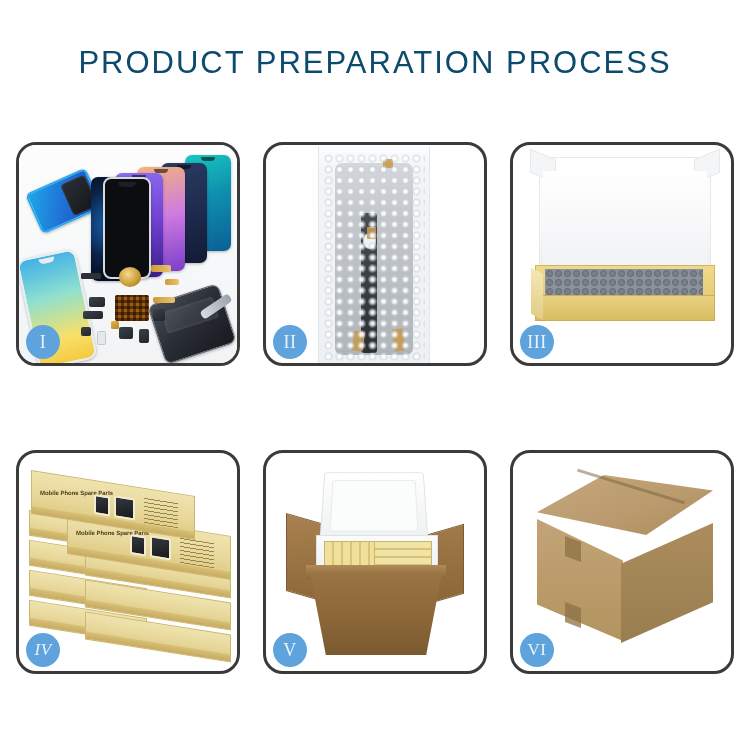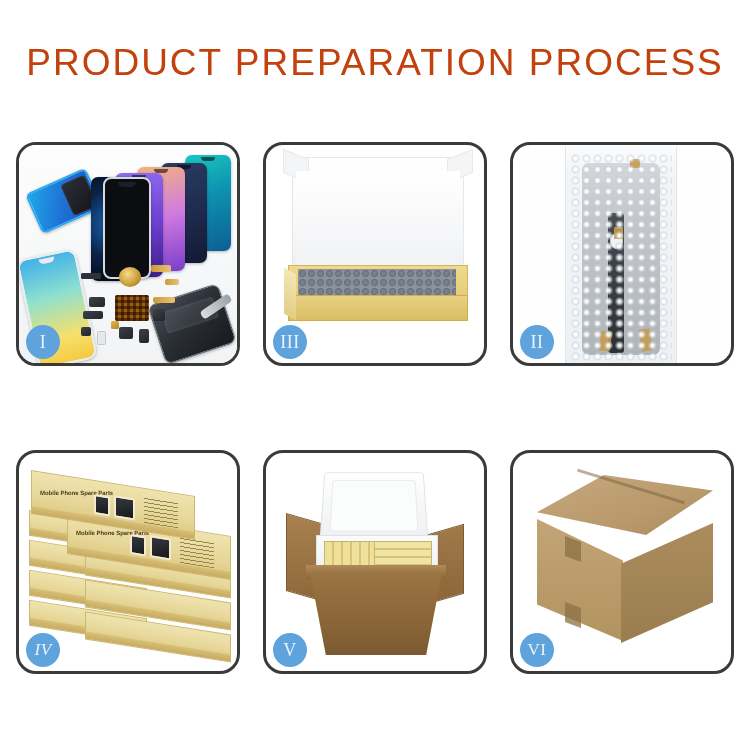--- a/index.html
+++ b/index.html
@@ -22,24 +22,24 @@
   
   .header {
     position: absolute;
     top: 0; left: 0;
     width: 750px;
     text-align: center;
     padding-top: 42px;
   }
   .title {
     font-family: "Liberation Sans", sans-serif;
-    font-size: 37px;
+    font-size: 31px;
     font-weight: 400;
     letter-spacing: 2.0px;
-    color: #c2410c;
+    color: #0c4a6e;
     line-height: 42px;
     white-space: nowrap;
   }
   .subtitle {
     margin-top: 6px;
     font-family: "Liberation Sans", sans-serif;
     font-size: 14.5px;
     font-weight: 400;
     letter-spacing: 0.35px;
     color: #1a1a1a;
@@ -425,48 +425,48 @@
         <div class="part chip" style="left:134px; top:164px; width:12px; height:12px;"></div>
         <div class="part chip" style="left:100px; top:182px; width:14px; height:12px;"></div>
         <div class="part white" style="left:78px;  top:186px; width:9px;  height:14px;"></div>
         <div class="part chip" style="left:120px; top:184px; width:10px; height:14px;"></div>
         <div class="part gold" style="left:92px;  top:176px; width:8px;  height:8px;"></div>
         <div class="part chip" style="left:62px;  top:182px; width:10px; height:9px;"></div>
       </div>
       <div class="badge">I</div>
     </div>
 
-    <div class="panel p3">
-      <div class="panel-photo">
-        <div class="box3-lid"></div>
-        <div class="box3-foamtop"></div>
-        <div class="box3-base"></div>
-        <div class="box3-fill"></div>
-        <div class="box3-base-front"></div>
-        <div class="box3-side"></div>
-      </div>
-      <div class="badge">III</div>
-    </div>
-
     <div class="panel p2">
       <div class="panel-photo">
         <div class="bag">
           <div class="bag-inner"></div>
           <div class="flex-strip"></div>
           <div class="conn"></div>
           <div class="tape t1"></div>
           <div class="tape t2"></div>
           <div class="tape t3"></div>
           <div class="tape t4"></div>
           <div class="bubbles"></div>
         </div>
       </div>
       <div class="badge">II</div>
     </div>
 
+    <div class="panel p3">
+      <div class="panel-photo">
+        <div class="box3-lid"></div>
+        <div class="box3-foamtop"></div>
+        <div class="box3-base"></div>
+        <div class="box3-fill"></div>
+        <div class="box3-base-front"></div>
+        <div class="box3-side"></div>
+      </div>
+      <div class="badge">III</div>
+    </div>
+
     <div class="panel p4">
       <div class="panel-photo">
         <div class="stack">
 
           <div class="kbox" style="left:4px;  top:52px;  width:118px; height:26px; transform:skewY(9deg);">
               <span class="edge"></span>
             </div>
           <div class="kbox" style="left:4px;  top:82px;  width:118px; height:26px; transform:skewY(9deg);">
               <span class="edge"></span>
             </div>

